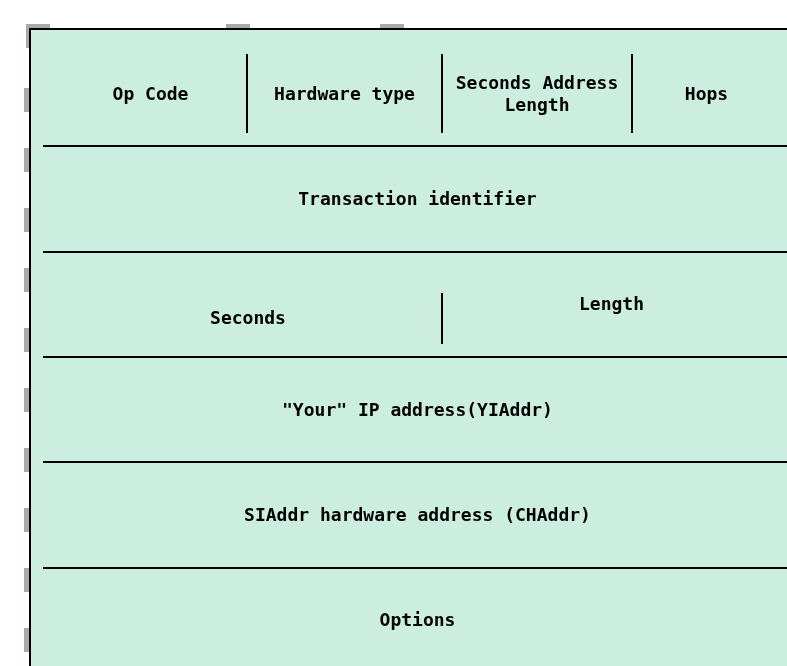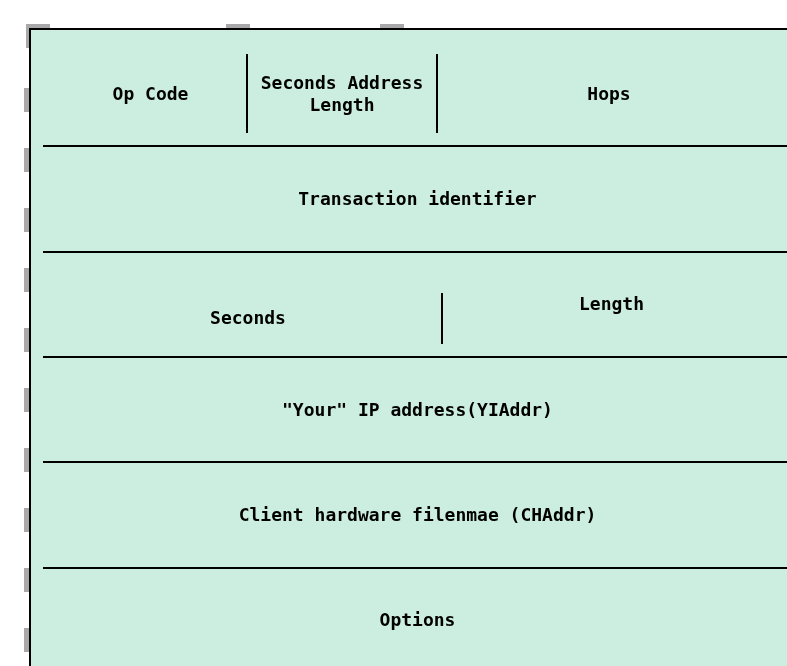--- a/index.html
+++ b/index.html
@@ -90,20 +90,21 @@
     <div class="tick h" style="left:782px; top:424px;"></div>
     <div class="tick h" style="left:782px; top:484px;"></div>
     <div class="tick h" style="left:782px; top:544px;"></div>
     <div class="tick h" style="left:782px; top:604px;"></div>
   </div>
 
   <div class="packet-table">
 
     <div class="t-row">
       <div class="t-cell divider w1">Op Code</div>
+      <div class="t-cell divider w2">Hardware type</div>
       <div class="t-cell divider w3">Seconds Address Length</div>
       <div class="t-cell grow">Hops</div>
     </div>
 
     <div class="t-row">
       <div class="t-cell grow">Transaction identifier</div>
     </div>
 
     <div class="t-row">
       <div class="t-cell divider wh">Seconds</div>
@@ -111,21 +112,21 @@
     </div>
 
 
     <div class="t-row">
       <div class="t-cell grow">"Your" IP address(YIAddr)</div>
     </div>
 
 
 
     <div class="t-row">
-      <div class="t-cell grow">Client hardware filenmae (CHAddr)</div>
+      <div class="t-cell grow">SIAddr hardware address (CHAddr)</div>
     </div>
 
 
 
     <div class="t-row">
       <div class="t-cell grow">Options</div>
     </div>
 
   </div>
 </div>

